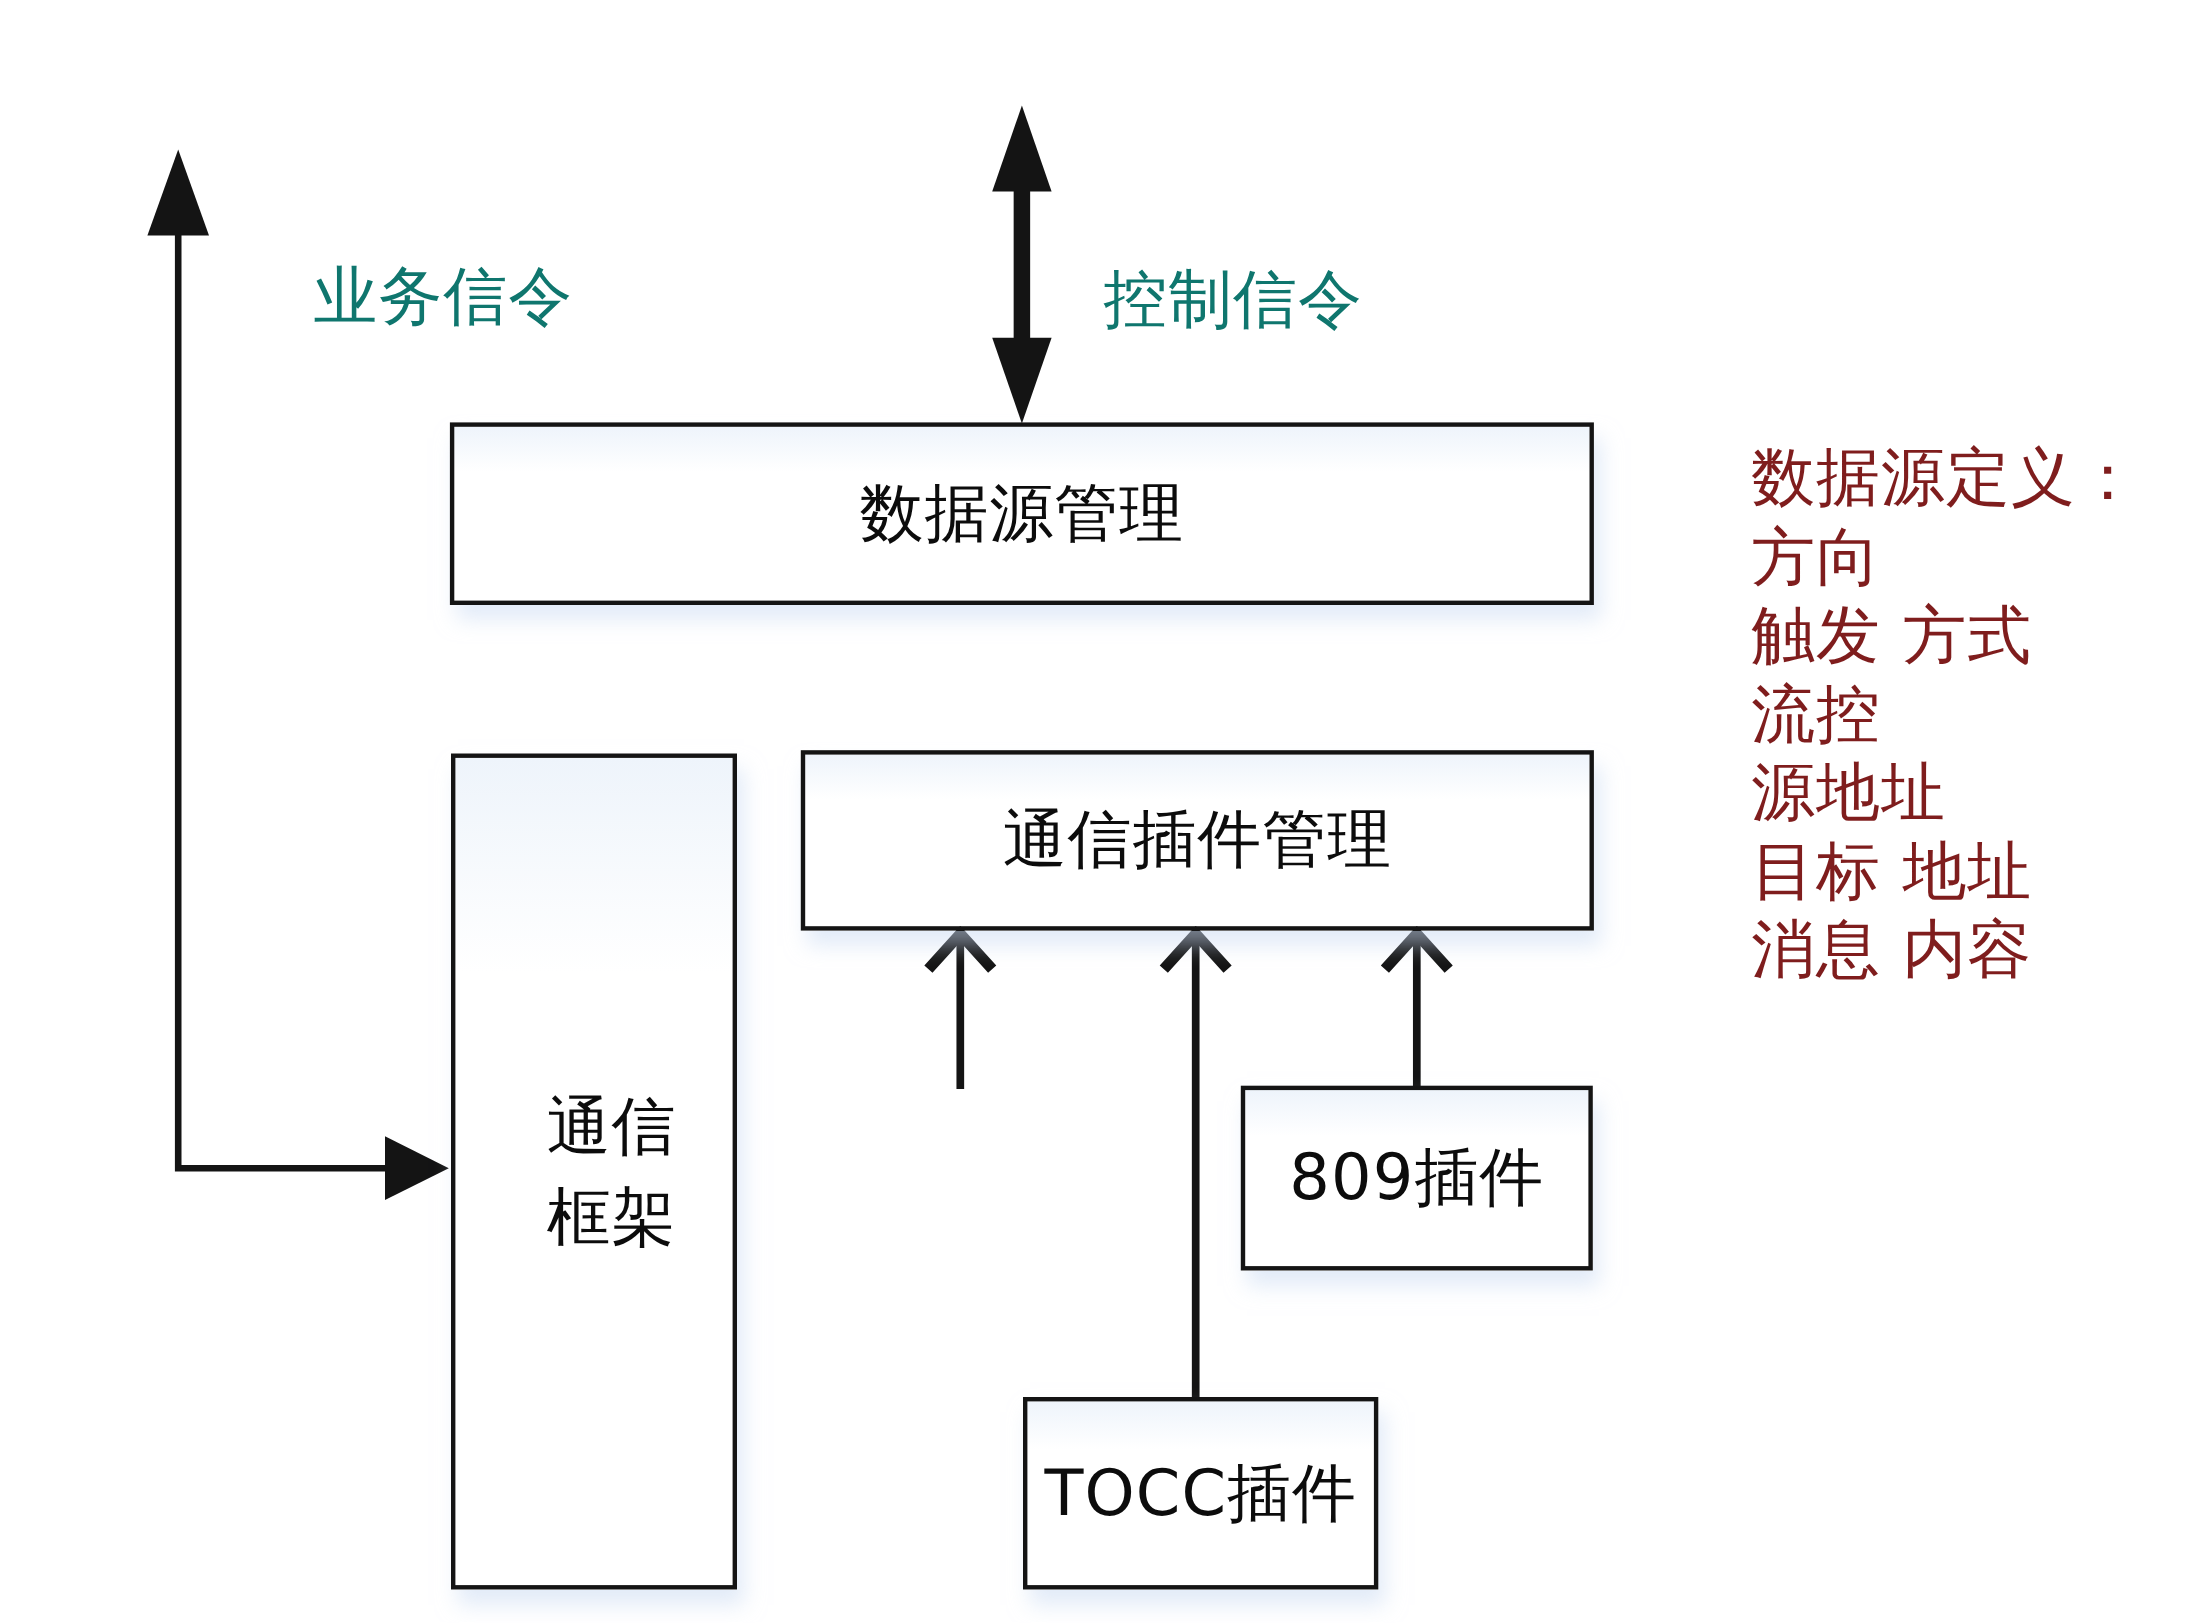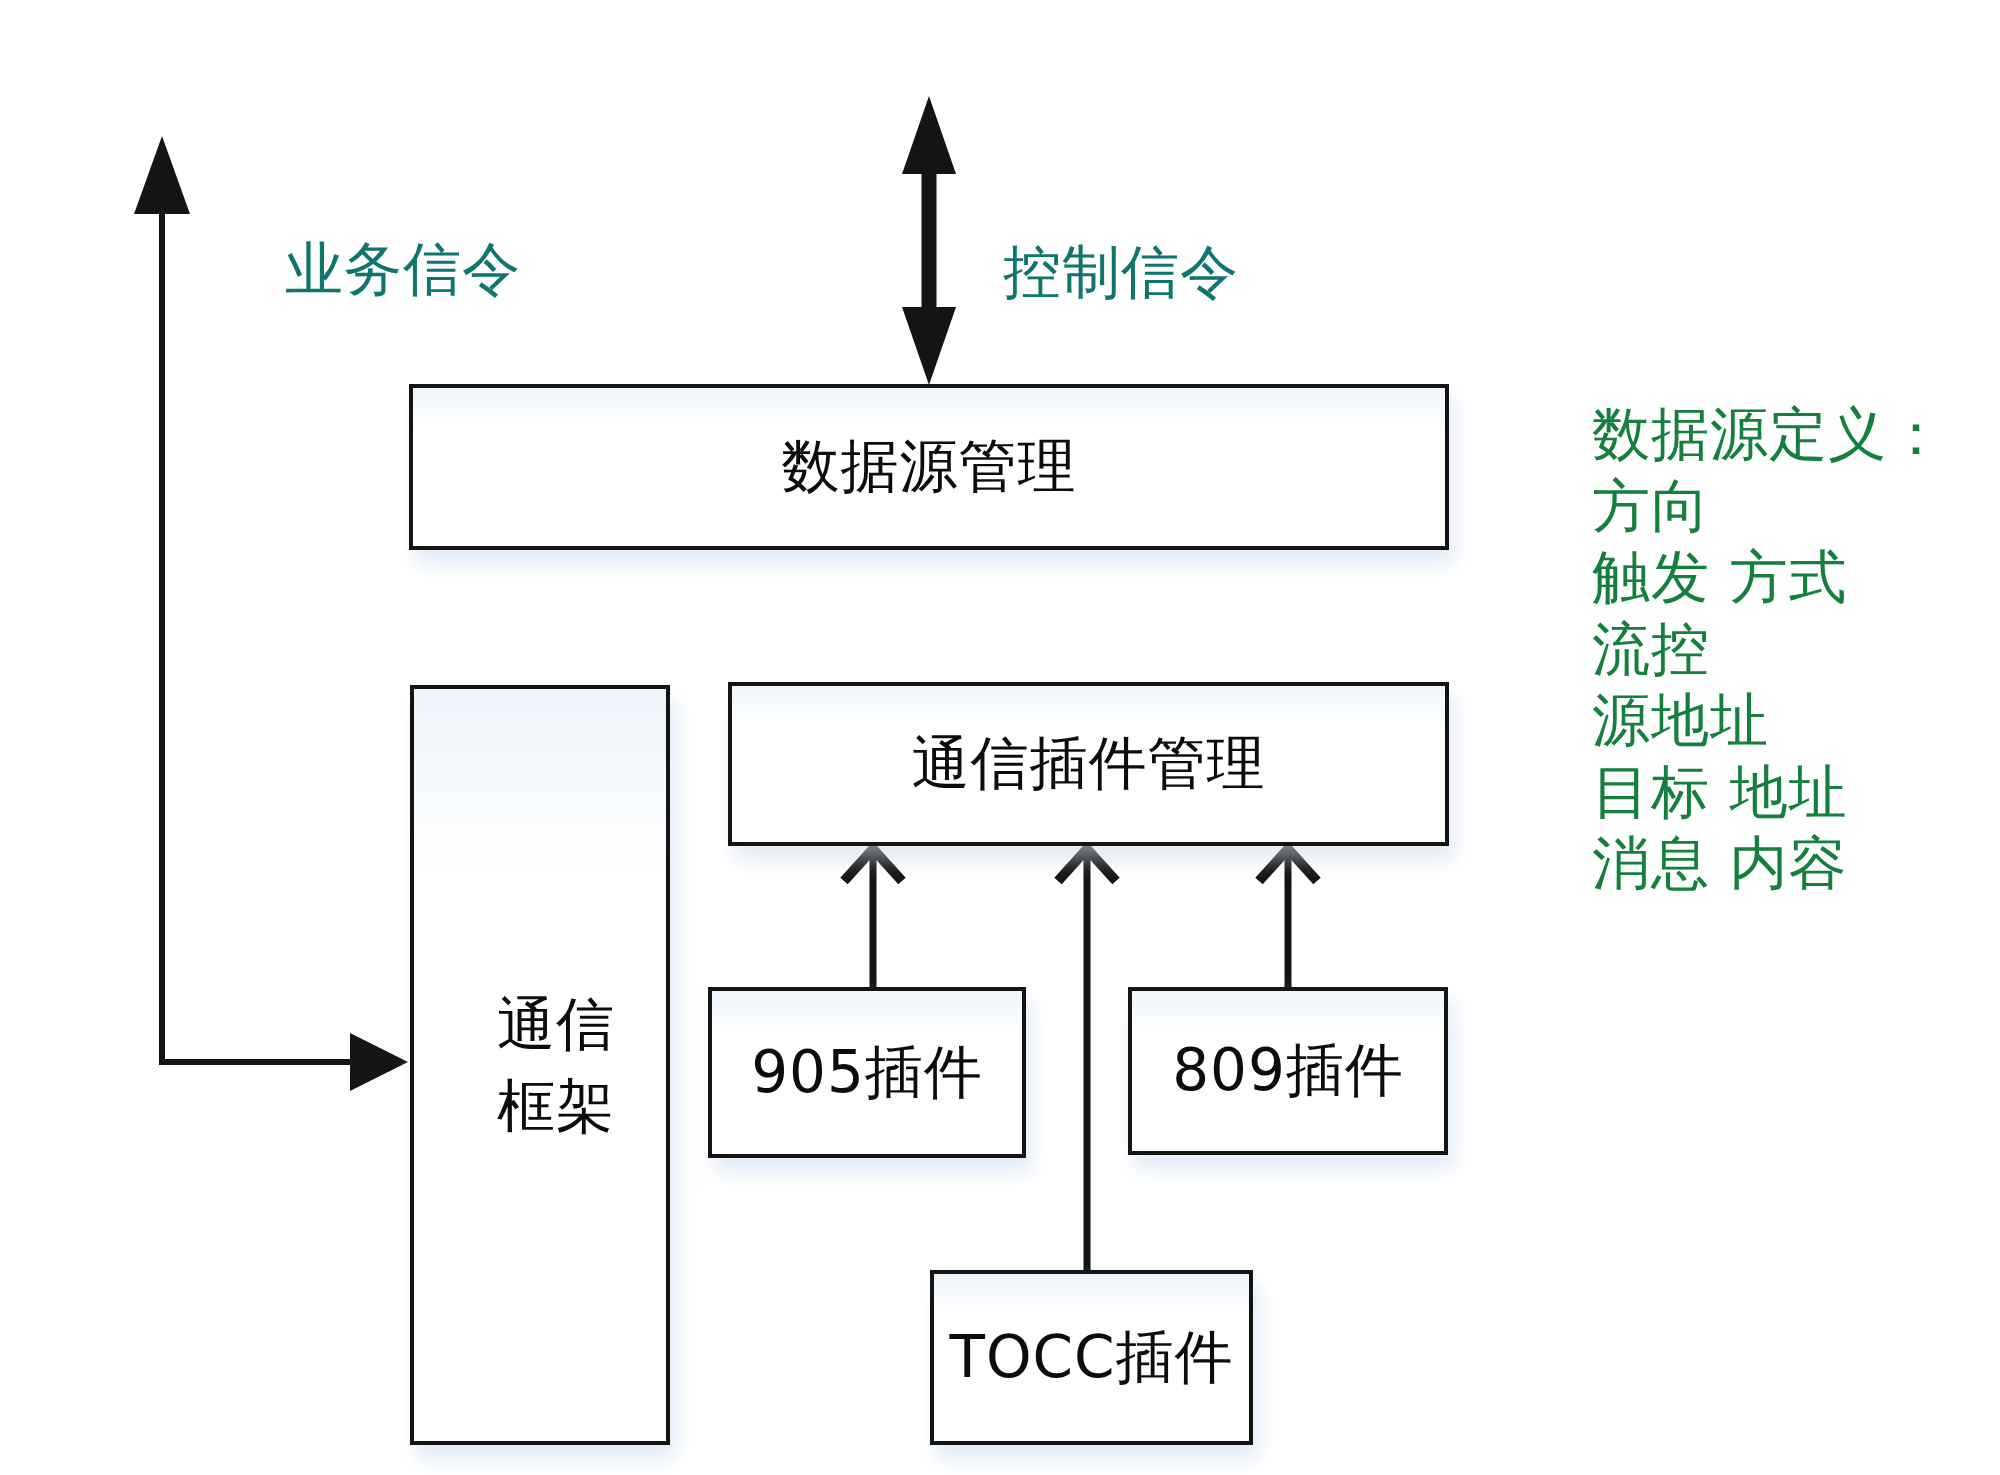--- a/index.html
+++ b/index.html
@@ -49,21 +49,21 @@
   .label-business { left: 285px;  top: 231px; }
   .label-control  { left: 1003px; top: 234px; }
   .sidebar {
     position: absolute;
     left: 1592px;
     top: 399px;
     font-size: 58px;
     line-height: 71.5px;
     letter-spacing: 1px;
     white-space: nowrap;
-    color: #15803d;
+    color: #7f1d1d;
   }
 </style>
 </head>
 <body>
 
 <div class="canvas">
 
   <svg class="arrow-layer" viewBox="0 0 2000 1475" xmlns="http://www.w3.org/2000/svg">
 
     <g stroke="#141414" fill="#141414">
@@ -104,23 +104,20 @@
 
   <div class="box box-plugin-mgr">
     <span>通信插件管理</span>
   </div>
 
   <div class="box box-framework">
     <span>通信</span>
     <span>框架</span>
   </div>
 
-  <div class="box box-905">
-    <span>905插件</span>
-  </div>
 
   <div class="box box-809">
     <span>809插件</span>
   </div>
 
   <div class="box box-tocc">
     <span>TOCC插件</span>
   </div>
 
   <div class="sidebar">

